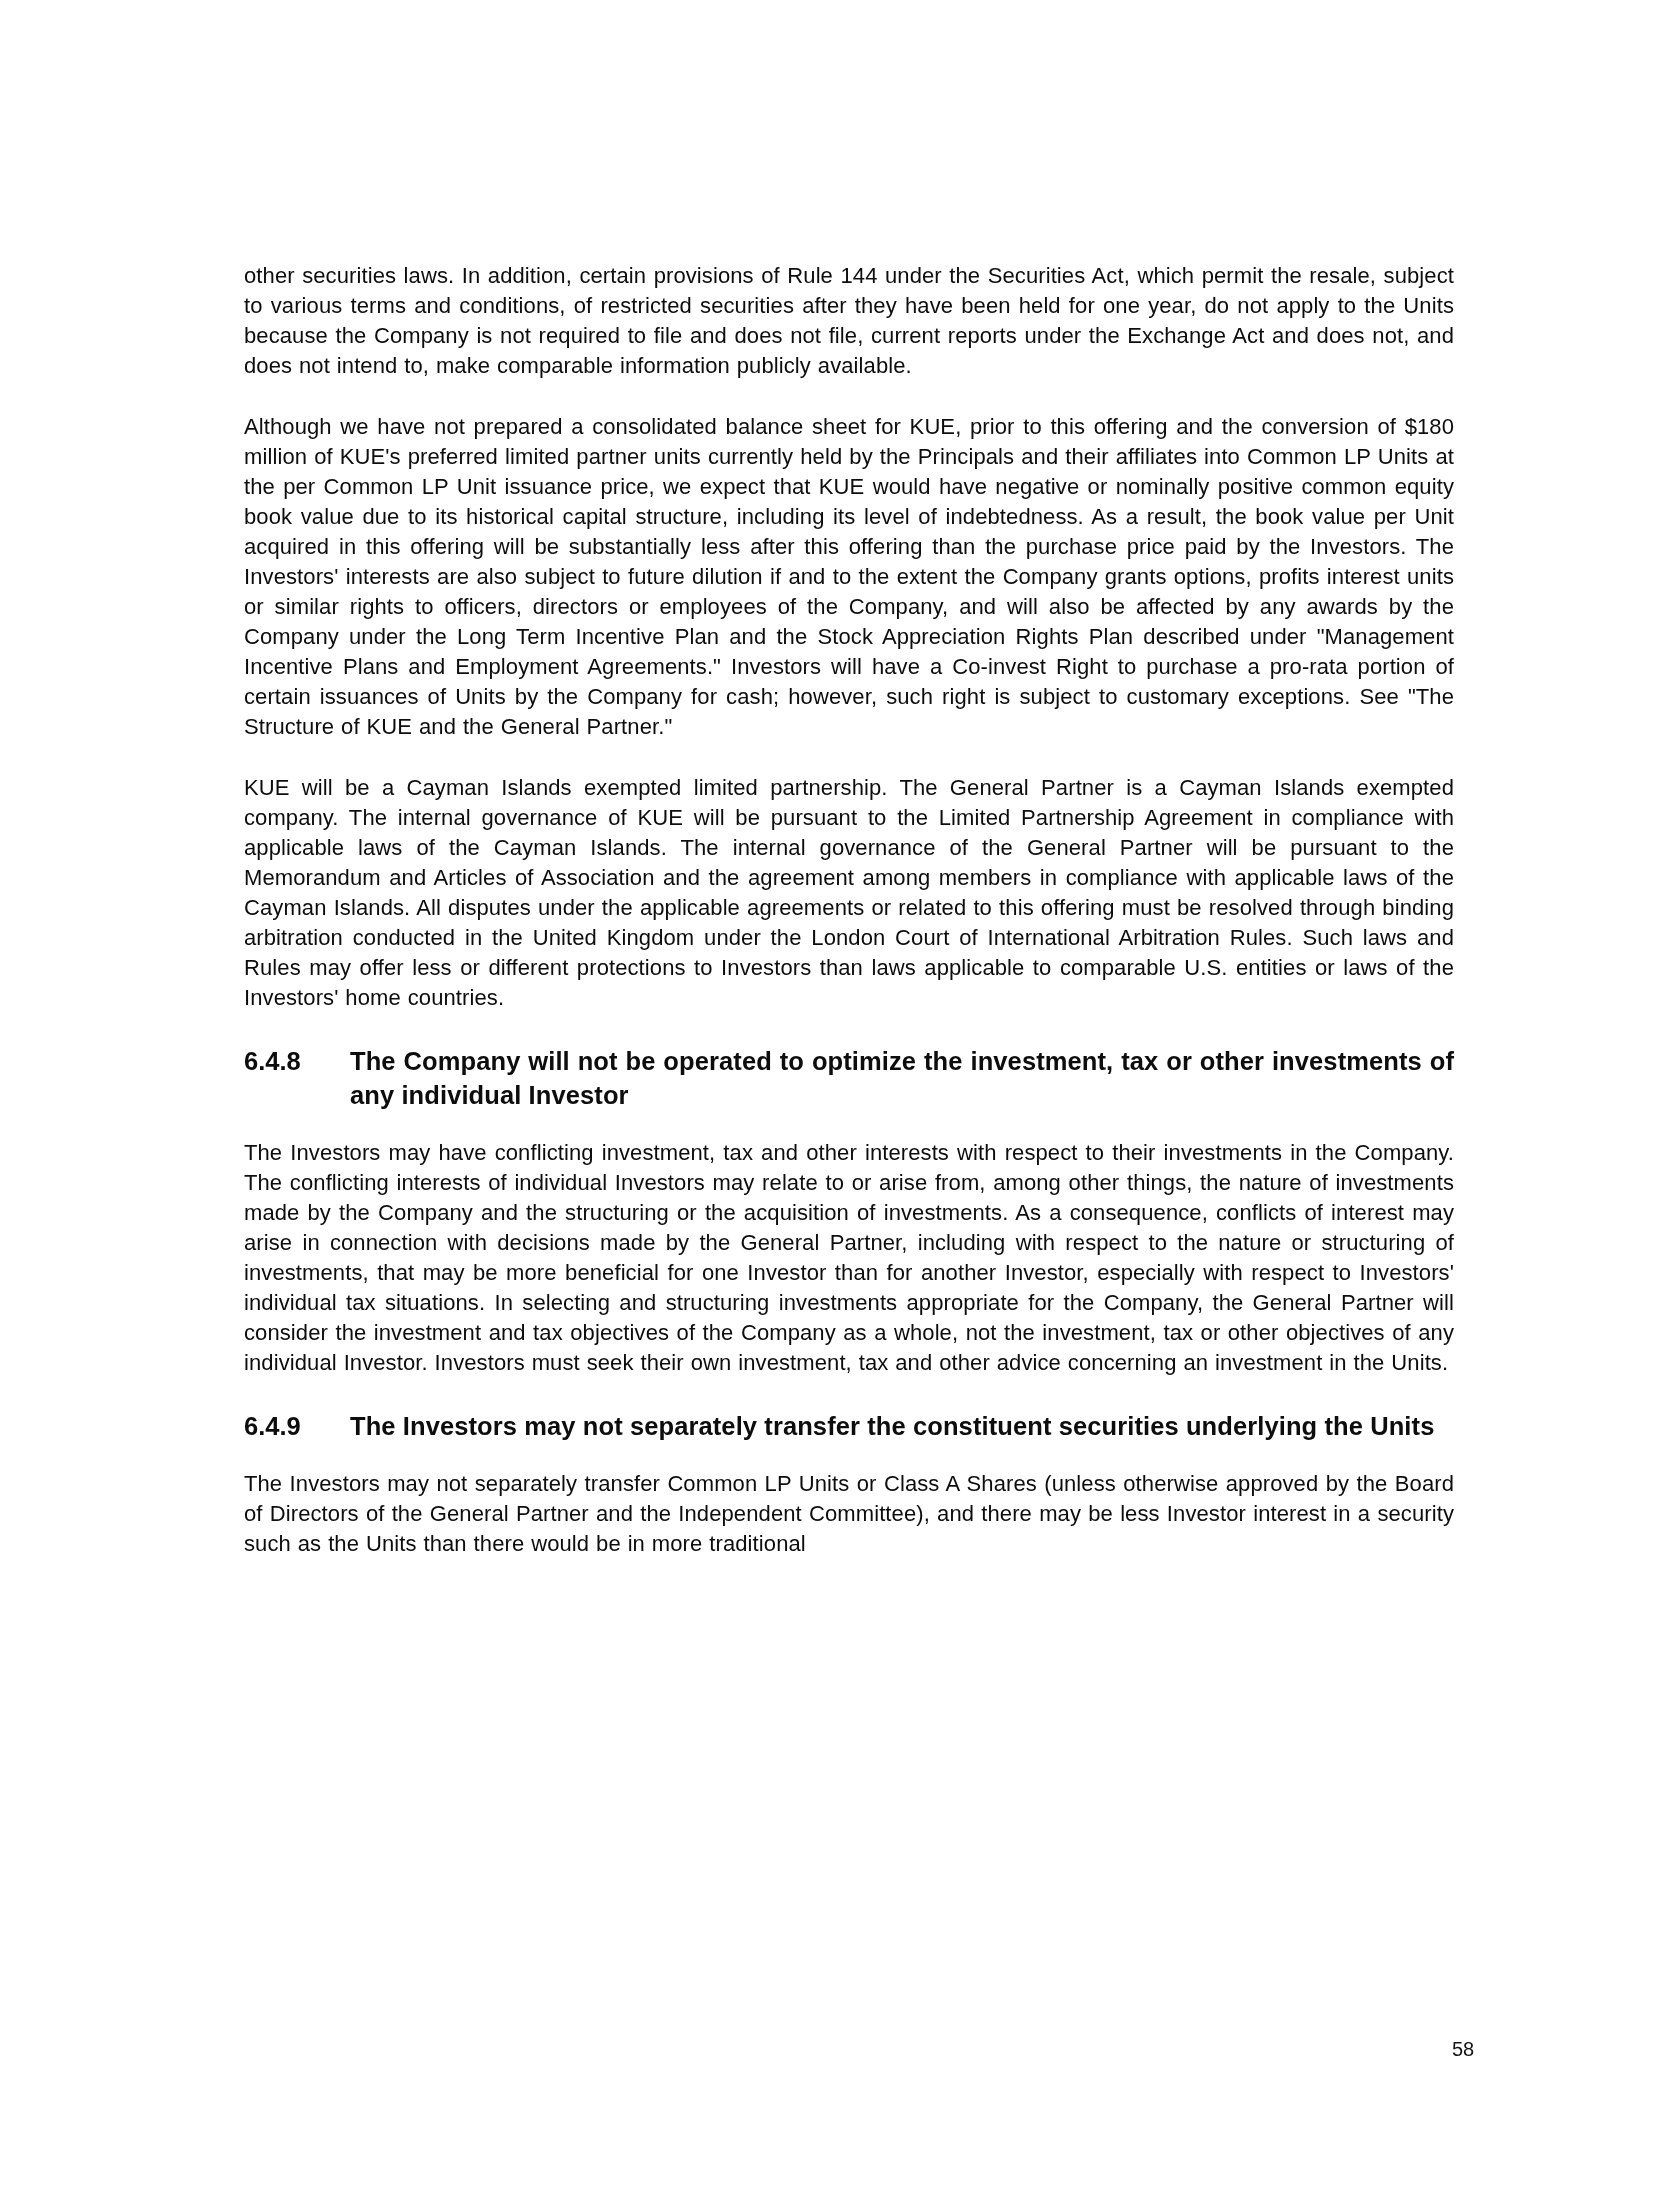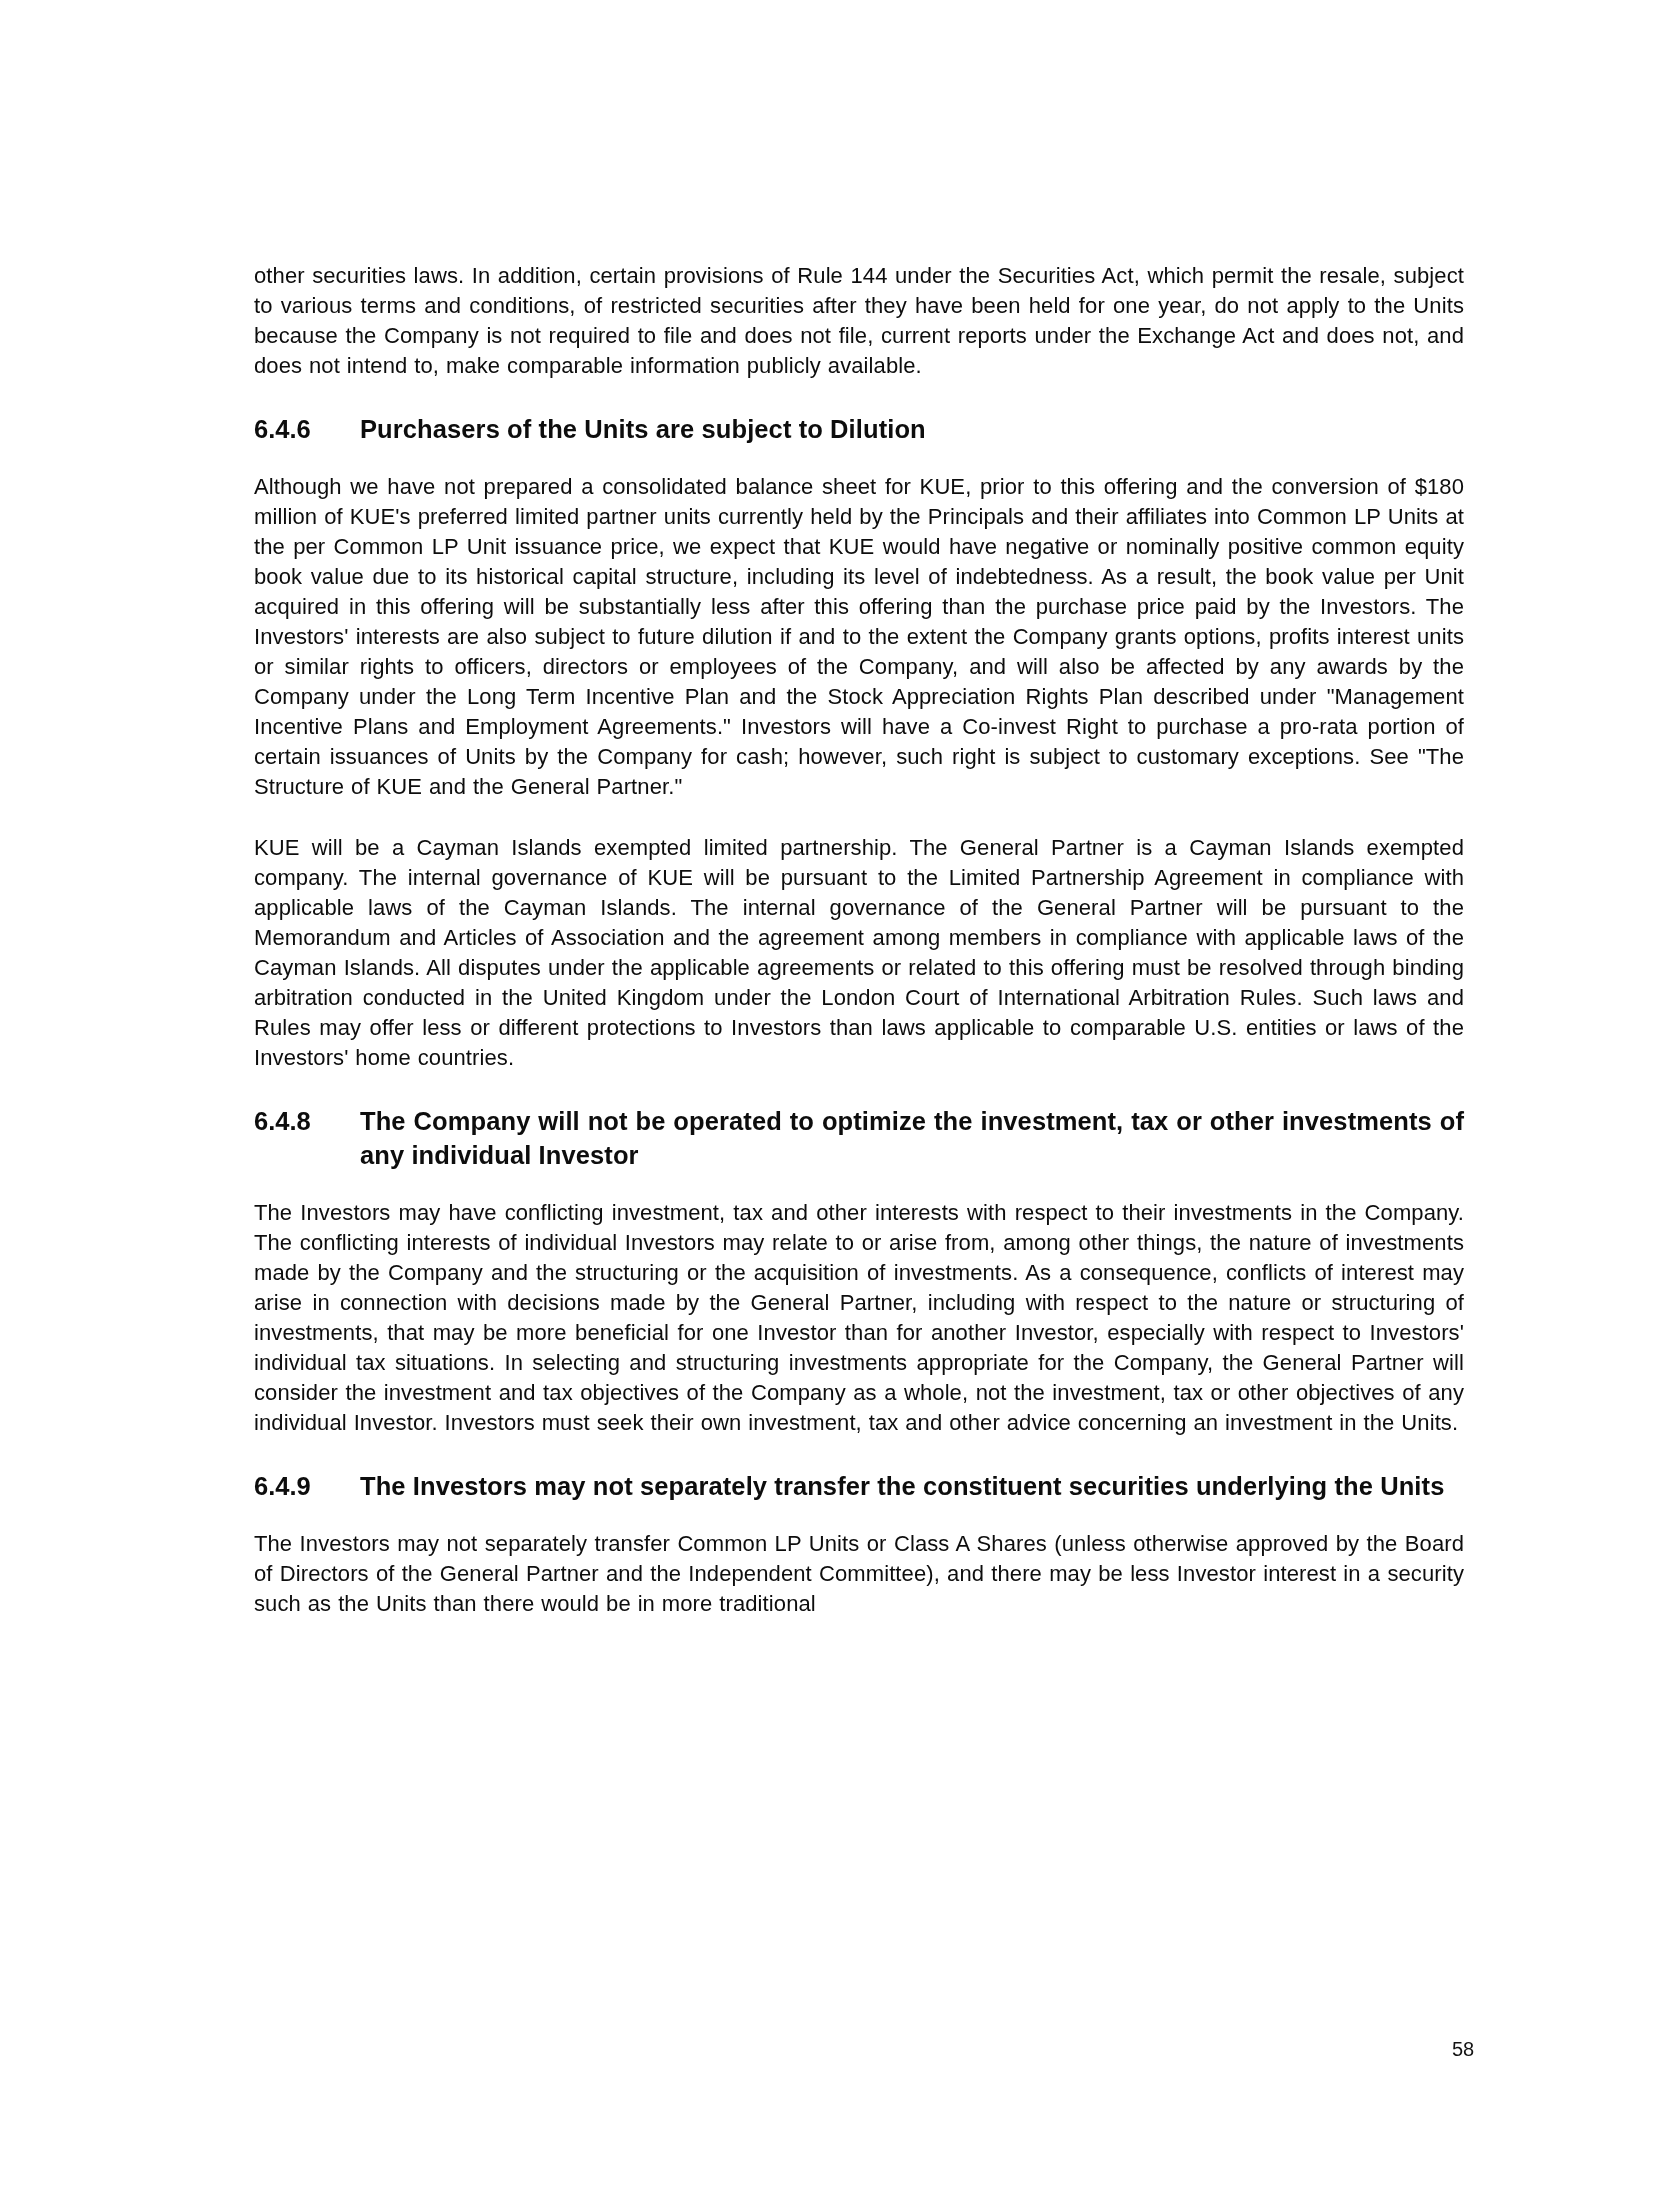--- a/index.html
+++ b/index.html
@@ -17,21 +17,21 @@
   }
   .page {
     position: absolute;
     left: 0; top: 0;
     width: 1669px;
     height: 2205px;
     background: #ffffff;
   }
   .content {
     position: absolute;
-    left: 254px;
+    left: 244px;
     top: 261px;
     width: 1210px;
   }
   .para {
     margin: 0;
     font-size: 22px;
     line-height: 30px;
     text-align: justify;
     letter-spacing: 0.1px;
     word-spacing: 0.7px;
@@ -77,24 +77,20 @@
 </style>
 </head>
 <body>
 
 <div class="page">
   <div class="content">
 
     <p class="para">other securities laws.  In addition, certain provisions of Rule 144 under the Securities Act, which permit the resale, subject to various terms and conditions, of restricted securities after they have been held for one year, do not apply to the Units because the Company is not required to file and does not file, current reports under the Exchange Act and does not, and does not intend to, make comparable information publicly available.</p>
 
     <section class="section">
-      <div class="heading">
-        <span class="num">6.4.6</span>
-        <span class="title">Purchasers of the Units are subject to Dilution</span>
-      </div>
       <p class="para">Although we have not prepared a consolidated balance sheet for KUE, prior to this offering and the conversion of $180 million of KUE's preferred limited partner units currently held by the Principals and their affiliates into Common LP Units at the per Common LP Unit issuance price, we expect that KUE would have negative or nominally positive common equity book value due to its historical capital structure, including its level of indebtedness.  As a result, the book value per Unit acquired in this offering will be substantially less after this offering than the purchase price paid by the Investors.  The Investors' interests are also subject to future dilution if and to the extent the Company grants options, profits interest units or similar rights to officers, directors or employees of the Company, and will also be affected by any awards by the Company under the Long Term Incentive Plan and the Stock Appreciation Rights Plan described under "Management Incentive Plans and Employment Agreements."  Investors will have a Co-invest Right to purchase a pro-rata portion of certain issuances of Units by the Company for cash; however, such right is subject to customary exceptions.  See "The Structure of KUE and the General Partner."</p>
     </section>
 
     <section class="section">
       <p class="para">KUE will be a Cayman Islands exempted limited partnership.  The General Partner is a Cayman Islands exempted company.  The internal governance of KUE will be pursuant to the Limited Partnership Agreement in compliance with applicable laws of the Cayman Islands.  The internal governance of the General Partner will be pursuant to the Memorandum and Articles of Association and the agreement among members in compliance with applicable laws of the Cayman Islands.  All disputes under the applicable agreements or related to this offering must be resolved through binding arbitration conducted in the United Kingdom under the London Court of International Arbitration Rules.  Such laws and Rules may offer less or different protections to Investors than laws applicable to comparable U.S. entities or laws of the Investors' home countries.</p>
     </section>
 
     <section class="section">
       <div class="heading">
         <span class="num">6.4.8</span>

